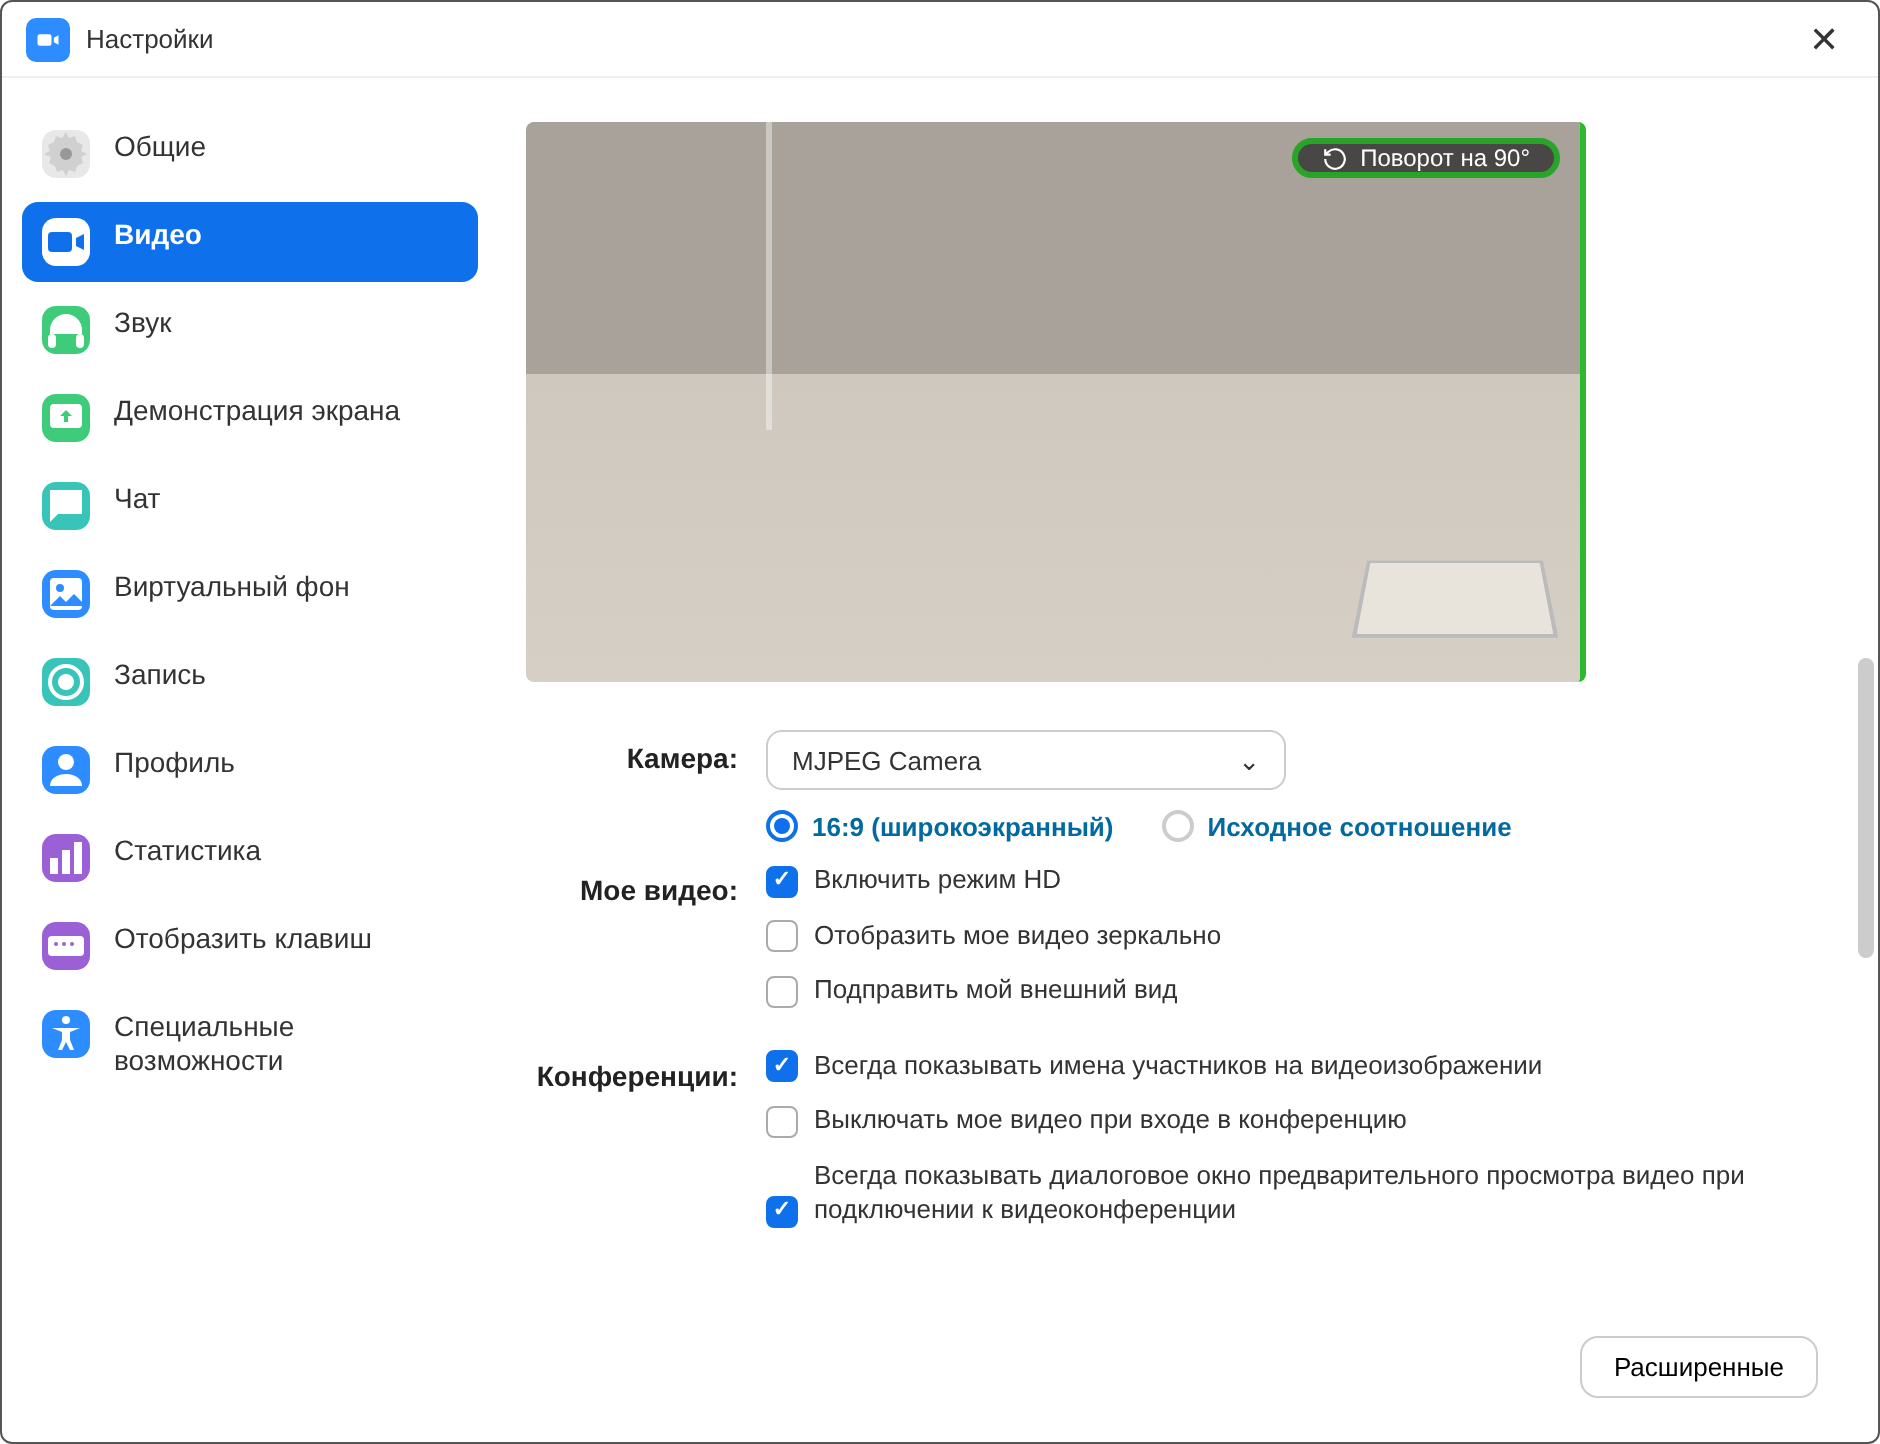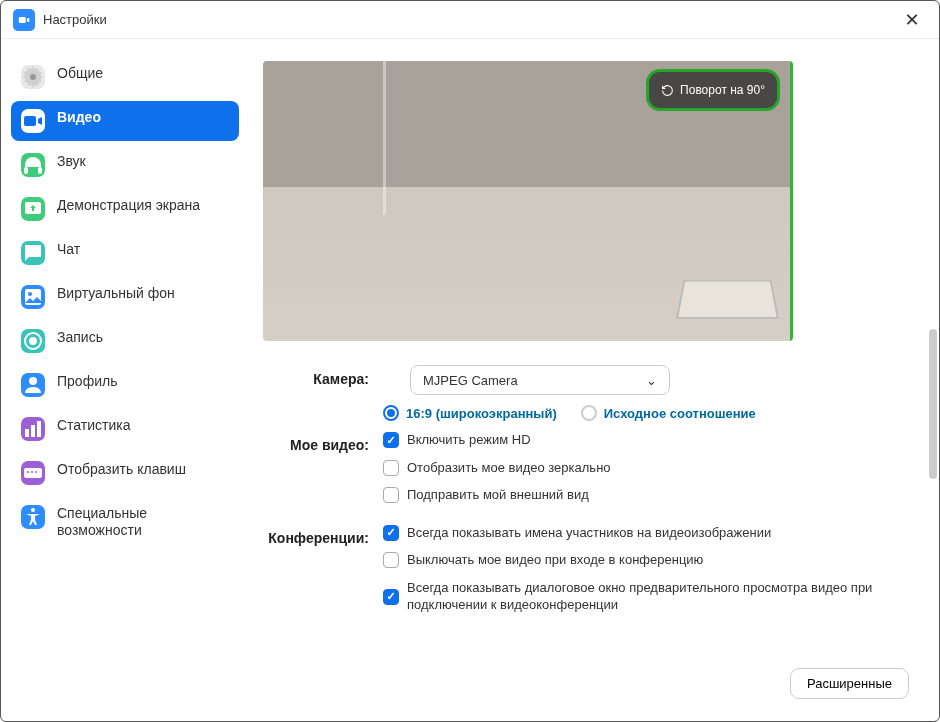--- a/index.html
+++ b/index.html
@@ -15,33 +15,33 @@
 .nav-item { display: flex; align-items: flex-start; padding: 8px 10px; border-radius: 8px; cursor: pointer; margin-bottom: 4px; }
 .nav-item.active { background: #0E71EB; }
 .nav-item.active .nav-label { color: #fff; font-weight: 600; }
 .nav-icon { width: 24px; height: 24px; border-radius: 7px; display: flex; align-items: center; justify-content: center; margin-right: 12px; flex-shrink: 0; }
 .nav-label { font-size: 14px; color: #333; line-height: 1.2; }
 .content { flex: 1; padding: 22px 30px 22px 14px; position: relative; }
 .preview { width: 530px; height: 280px; position: relative; border-radius: 4px; overflow: hidden; border-right: 3px solid #2eb82e; }
 .preview-bg { width: 100%; height: 100%; background: linear-gradient(to bottom, #a8a29a 0%, #a8a29a 45%, #cfc8bf 45%, #d6cfc5 100%); position: relative; }
 .wall-divider { position: absolute; top: 0; left: 120px; width: 3px; height: 55%; background: rgba(255,255,255,.4); }
 .floor-box { position: absolute; bottom: 18px; right: 15px; width: 95px; height: 50px; background: #e8e4dc; border: 2px solid #bbb; transform: perspective(200px) rotateX(40deg); }
-.rotate-btn { position: absolute; top: 8px; right: 10px; background: rgba(40,40,40,.75); color: #fff; font-size: 12px; padding: 11px 12px; border-radius: 14px; display: flex; align-items: center; gap: 6px; border: 3px solid #28a528; cursor: pointer; }
+.rotate-btn { position: absolute; top: 8px; right: 10px; background: rgba(40,40,40,.75); color: #fff; font-size: 12px; padding: 0 12px; border-radius: 14px; display: flex; align-items: center; gap: 6px; border: 3px solid #28a528; cursor: pointer; }
 .rotate-btn svg { width: 13px; height: 13px; }
 .form { margin-top: 24px; }
 .form-row { display: flex; margin-bottom: 10px; align-items: flex-start; }
 .form-label { width: 120px; text-align: right; padding-right: 14px; font-size: 14px; color: #222; font-weight: 600; padding-top: 6px; }
 .form-controls { flex: 1; }
-.select { width: 260px; height: 30px; border: 1px solid #ccc; border-radius: 8px; padding: 0 12px; display: flex; align-items: center; justify-content: space-between; font-size: 13px; color: #333; cursor: pointer; margin-bottom: 10px; margin-left: 27px; }
+.select { width: 260px; height: 30px; border: 1px solid #ccc; border-radius: 8px; padding: 0 12px; display: flex; align-items: center; justify-content: space-between; font-size: 13px; color: #333; cursor: pointer; margin-bottom: 10px; }
 .radio-row { display: flex; gap: 24px; align-items: center; }
 .radio { display: flex; align-items: flex-end; gap: 7px; cursor: pointer; font-size: 13px; color: #0369a1; font-weight: bold; }
 .radio-circle { width: 16px; height: 16px; border: 2px solid #ccc; border-radius: 50%; display: flex; align-items: center; justify-content: center; }
 .radio.checked .radio-circle { border-color: #0E71EB; }
 .radio.checked .radio-circle::after { content: ""; width: 8px; height: 8px; background: #0E71EB; border-radius: 50%; }
-.checkbox-row { display: flex; align-items: center; gap: 8px; font-size: 13px; color: #333; margin-bottom: 10px; cursor: pointer; line-height: 1.35; }
+.checkbox-row { display: flex; align-items: flex-end; gap: 8px; font-size: 13px; color: #333; margin-bottom: 10px; cursor: pointer; line-height: 1.35; }
 .cb { width: 16px; height: 16px; border: 1px solid #aaa; border-radius: 4px; flex-shrink: 0; margin-top: 1px; display: flex; align-items: center; justify-content: center; }
 .cb.checked { background: #0E71EB; border-color: #0E71EB; }
 .cb.checked::after { content: "✓"; color: #fff; font-size: 11px; font-weight: bold; }
 .adv-btn { position: absolute; right: 30px; bottom: 22px; border: 1px solid #ccc; background: #fff; border-radius: 9px; padding: 7px 16px; font-size: 13px; cursor: pointer; margin-top: 39px; }
 .scrollbar { position: absolute; right: 2px; top: 290px; width: 8px; height: 150px; background: #ccc; border-radius: 4px; }
 </style>
 </head>
 <body>
 
 <div class="window">

